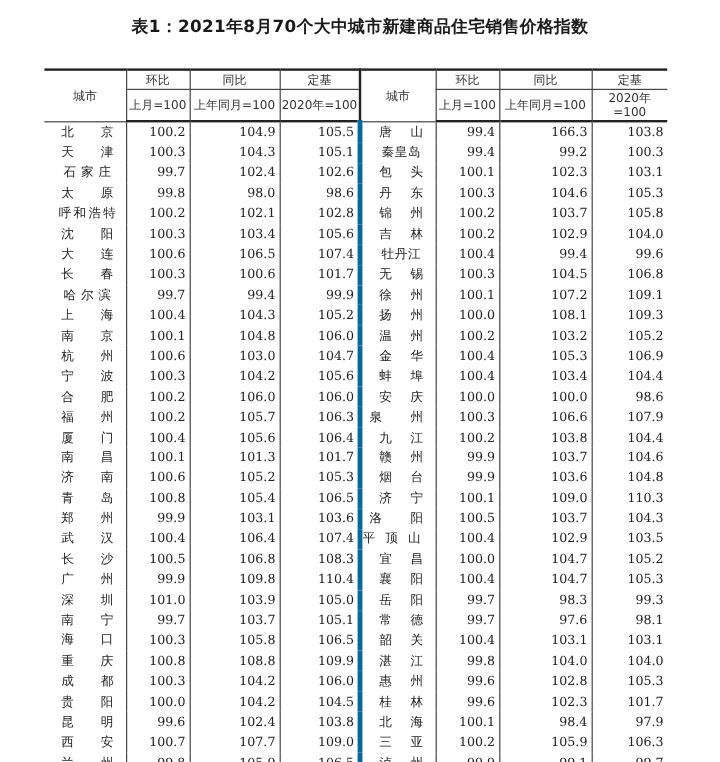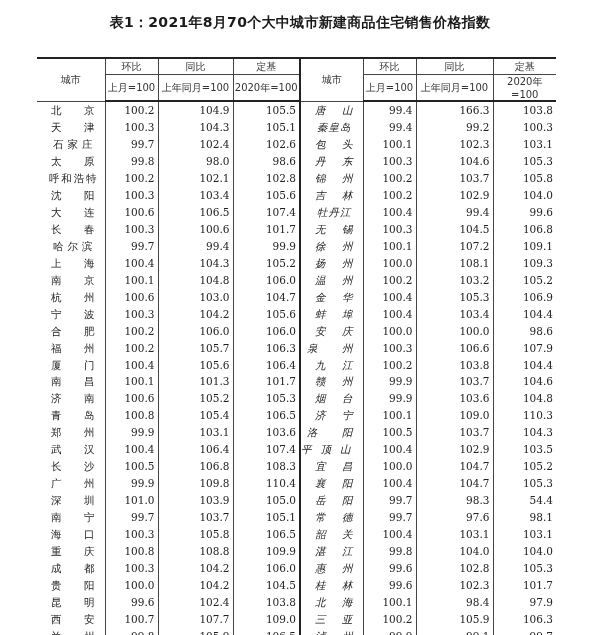--- a/index.html
+++ b/index.html
@@ -12,21 +12,21 @@
   table.idx th { font-weight: normal; font-family: "DejaVu Sans", sans-serif; font-size: 10px;
                  color: #333; text-align: center; border: 1px solid #444; padding: 0; height: 15px; }
   table.idx thead tr:first-child th { border-top: 2px solid #222; }
   table.idx thead tr:last-child th { border-bottom: 2px solid #222; }
   table.idx th.first { border-left: none; }
   table.idx th.last, table.idx td.last { border-right: none; }
   table.idx td { border-left: 1px solid #444; border-right: 1px solid #444; padding: 0 3px;
                  height: 16.95px; line-height: 16px; text-align: right; white-space: nowrap; overflow: hidden; }
   table.idx td.city { text-align: justify; text-align-last: justify; font-family: "DejaVu Sans", sans-serif;
                       font-size: 10.5px; padding: 0 10px 0 14px; border-left: none; }
-  table.idx td.city.r { border-left: 1px solid #0369a1; padding-left: 12px; padding-right: 12px; font-style: italic; }
+  table.idx td.city.r { border-left: 4px solid #0369a1; padding-left: 12px; padding-right: 12px; }
   table.idx td.sep, table.idx th.sep { border-right: 2px solid #222; }
   table.idx tbody tr:last-child td { border-bottom: 2px solid #222; }
   col.c-city { width: 68px; } col.c-hb { width: 53px; } col.c-tb { width: 75px; } col.c-dj { width: 67px; }
   col.c-city2 { width: 63px; } col.c-hb2 { width: 53px; } col.c-tb2 { width: 77px; } col.c-dj2 { width: 63px; }
 </style>
 </head>
 <body>
 
 <div class="title">表1：2021年8月70个大中城市新建商品住宅销售价格指数</div>
 
@@ -293,34 +293,34 @@
         <td class="last">105.3</td>
       </tr>
       <tr>
         <td class="city" style="padding-left: 14px; padding-right: 10px;">深圳</td>
         <td>101.0</td>
         <td>103.9</td>
         <td class="sep">105.0</td>
         <td class="city r" style="padding-left: 14px; padding-right: 10px;">岳阳</td>
         <td>99.7</td>
         <td>98.3</td>
-        <td class="last">54.4</td>
+        <td class="last">99.3</td>
       </tr>
       <tr>
         <td class="city" style="padding-left: 14px; padding-right: 10px;">南宁</td>
         <td>99.7</td>
         <td>103.7</td>
         <td class="sep">105.1</td>
         <td class="city r" style="padding-left: 14px; padding-right: 10px;">常德</td>
         <td>99.7</td>
         <td>97.6</td>
         <td class="last">98.1</td>
       </tr>
       <tr>
-        <td class="city" style="padding-left: 14px; padding-right: 10px;">海口</td>
+        <td class="city" style="padding-left: 14px; padding-right: 10px; font-family: Liberation Serif, serif;">海口</td>
         <td>100.3</td>
         <td>105.8</td>
         <td class="sep">106.5</td>
         <td class="city r" style="padding-left: 14px; padding-right: 10px;">韶关</td>
         <td>100.4</td>
         <td>103.1</td>
         <td class="last">103.1</td>
       </tr>
       <tr>
         <td class="city" style="padding-left: 14px; padding-right: 10px;">重庆</td>

